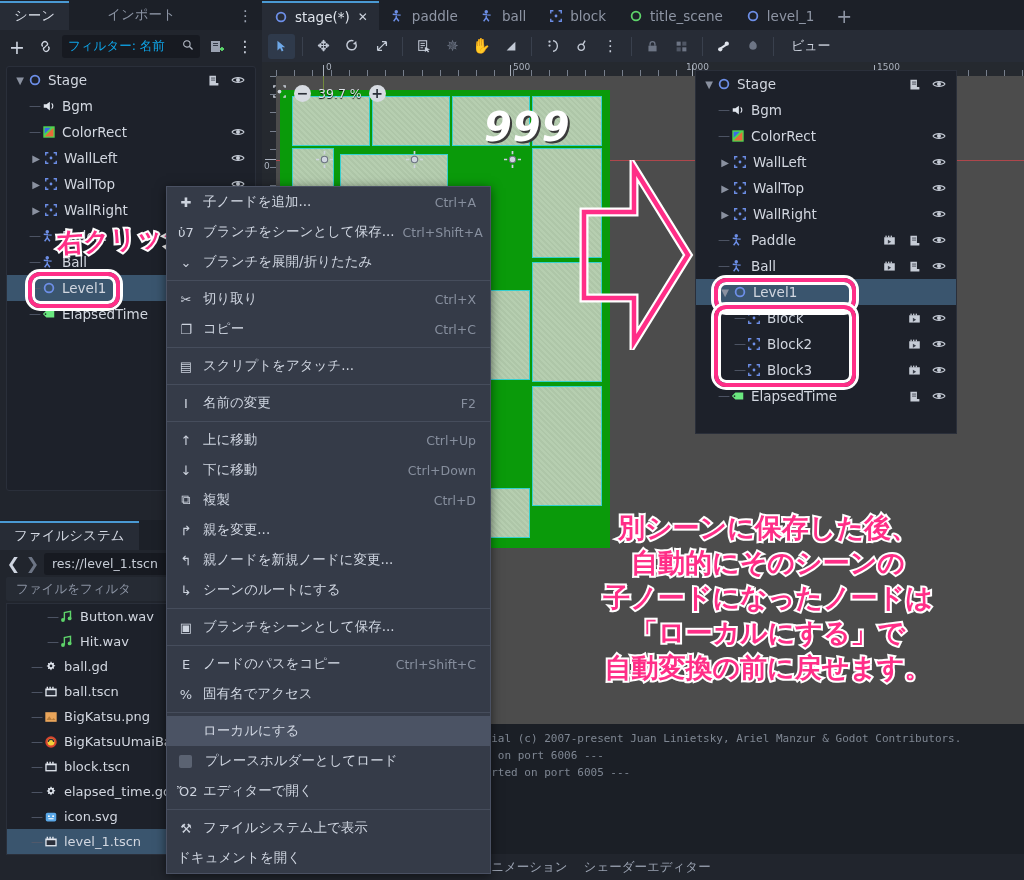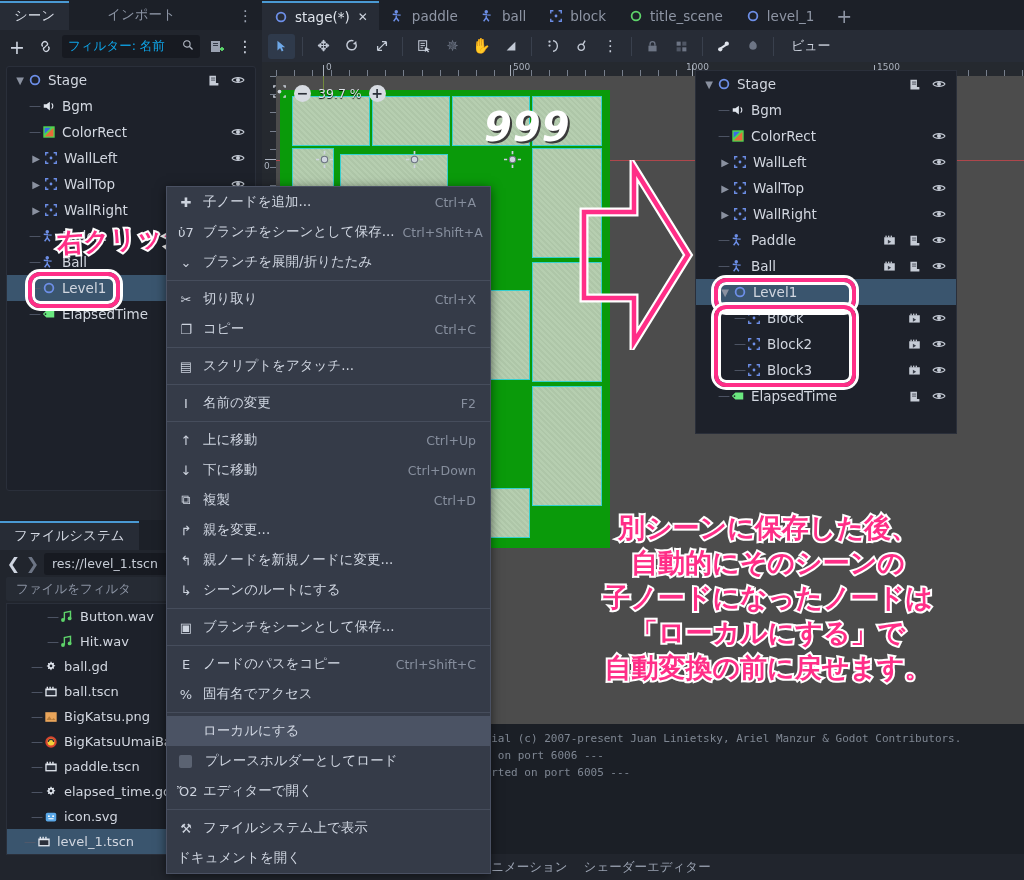--- a/index.html
+++ b/index.html
@@ -402,21 +402,21 @@
           <span class="dash">—</span>
           <span class="ico" style="width: 16px; height: 16px; display: inline-flex; align-items: center; justify-content: center;">
             <svg width="14" height="14" viewBox="0 0 16 16">
               <rect x="1.5" y="4" width="13" height="9" fill="#e3e8f0"></rect>
               <rect x="3" y="2" width="1.6" height="2.4" fill="#e3e8f0"></rect>
               <rect x="6.2" y="2" width="1.6" height="2.4" fill="#e3e8f0"></rect>
               <rect x="9.4" y="2" width="1.6" height="2.4" fill="#e3e8f0"></rect>
               <rect x="3" y="6" width="10" height="5.5" fill="#2a2f3a"></rect>
             </svg>
           </span>
-          <span class="tname">paddle.tscn</span>
+          <span class="tname">block.tscn</span>
         </div>
         <div class="fs-item" style="padding-left: 24px;">
           <span class="dash">—</span>
           <span class="ico" style="width: 16px; height: 16px; display: inline-flex; align-items: center; justify-content: center;">
             <svg width="14" height="14" viewBox="0 0 16 16">
               <path d="M8 1.5 l1.2 2 2.3-.4-.4 2.3 2 1.2-2 1.2.4 2.3-2.3-.4L8 12l-1.2-2-2.3.4.4-2.3-2-1.2 2-1.2-.4-2.3 2.3.4Z" fill="#e3e8f0"></path>
               <circle cx="8" cy="6.8" r="1.6" fill="#1d212a"></circle>
             </svg>
           </span>
           <span class="tname">elapsed_time.gd</span>
@@ -426,21 +426,21 @@
           <span class="ico" style="width: 16px; height: 16px; display: inline-flex; align-items: center; justify-content: center;">
             <svg width="14" height="14" viewBox="0 0 16 16">
               <rect x="2" y="3" width="12" height="10" rx="2" fill="#5aa8e8"></rect>
               <circle cx="5.6" cy="7" r="1.1" fill="#fff"></circle>
               <circle cx="10.4" cy="7" r="1.1" fill="#fff"></circle>
               <path d="M5 10 h6" stroke="#fff" stroke-width="1.2"></path>
             </svg>
           </span>
           <span class="tname">icon.svg</span>
         </div>
-        <div class="fs-item sel" style="padding-left: 17px;">
+        <div class="fs-item sel" style="padding-left: 24px;">
           <span class="dash">—</span>
           <span class="ico" style="width: 16px; height: 16px; display: inline-flex; align-items: center; justify-content: center;">
             <svg width="14" height="14" viewBox="0 0 16 16">
               <rect x="1.5" y="4" width="13" height="9" fill="#e3e8f0"></rect>
               <rect x="3" y="2" width="1.6" height="2.4" fill="#e3e8f0"></rect>
               <rect x="6.2" y="2" width="1.6" height="2.4" fill="#e3e8f0"></rect>
               <rect x="9.4" y="2" width="1.6" height="2.4" fill="#e3e8f0"></rect>
               <rect x="3" y="6" width="10" height="5.5" fill="#2a2f3a"></rect>
             </svg>
           </span>

